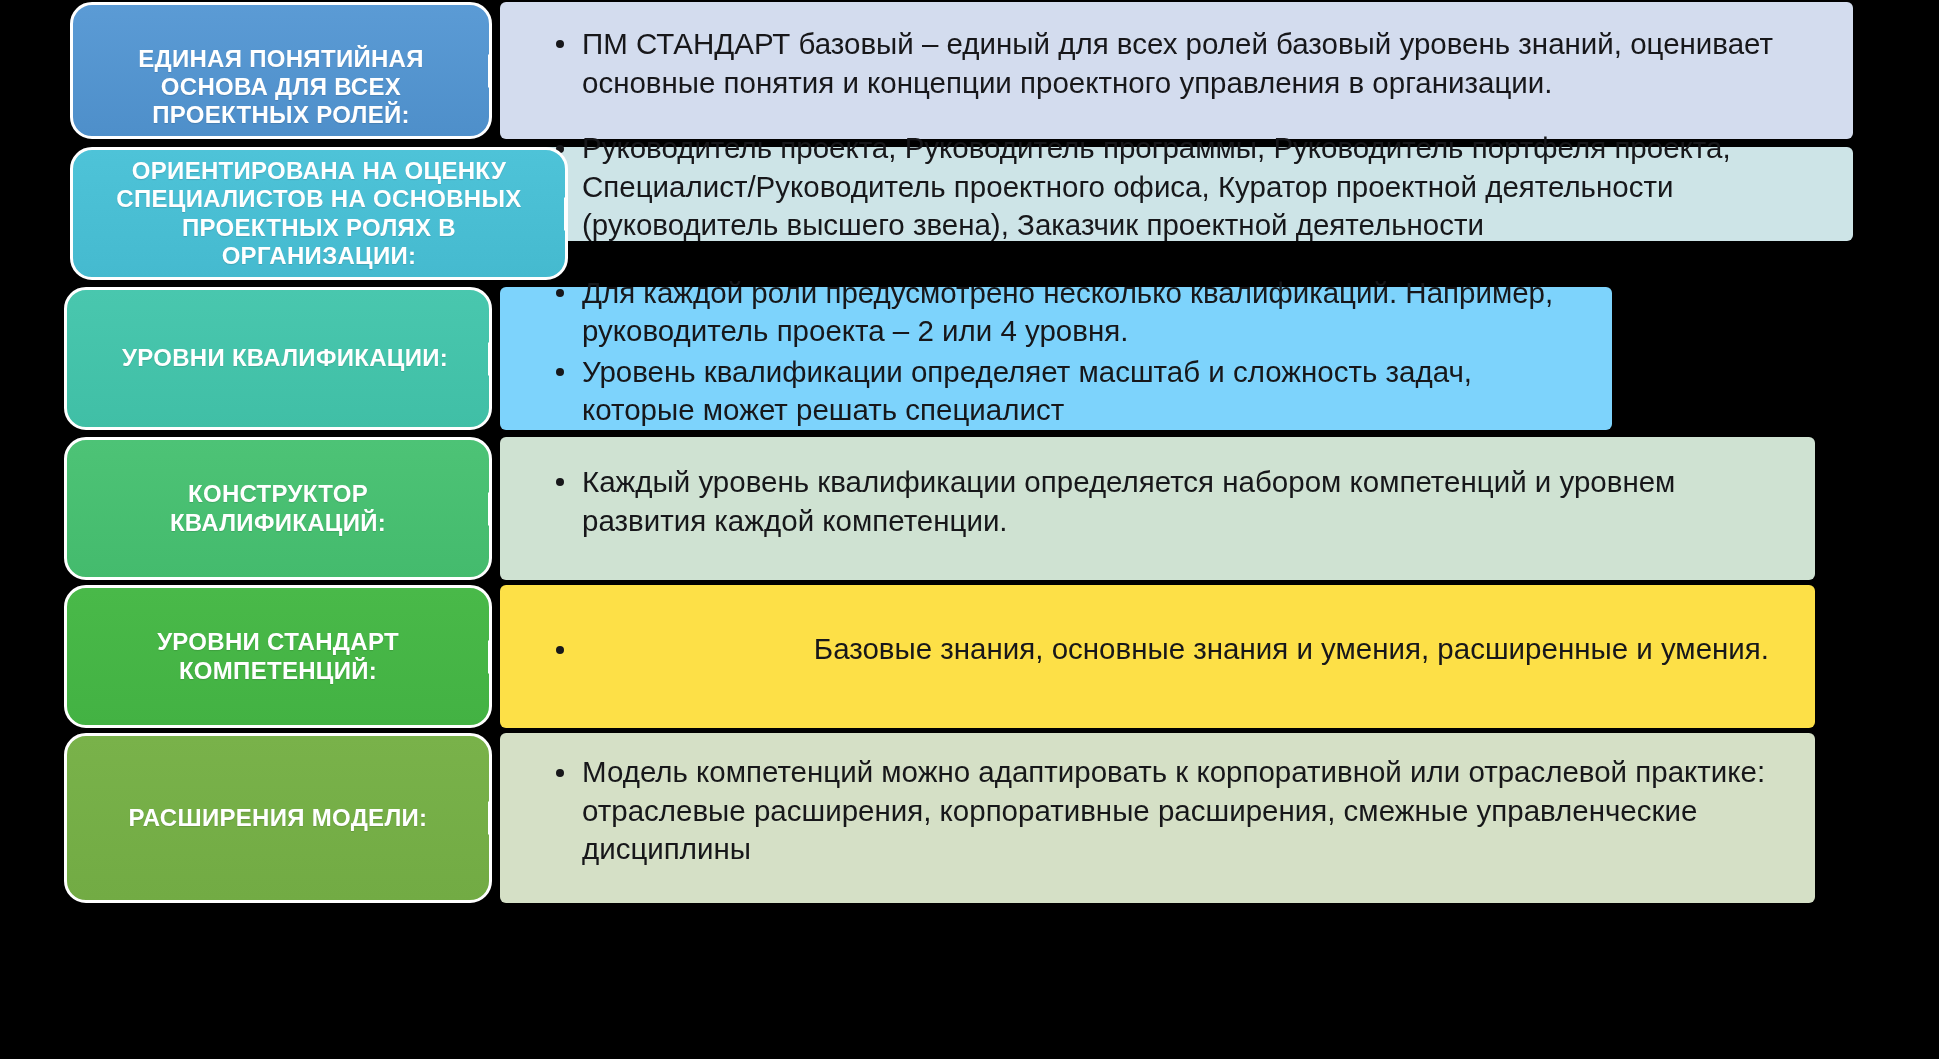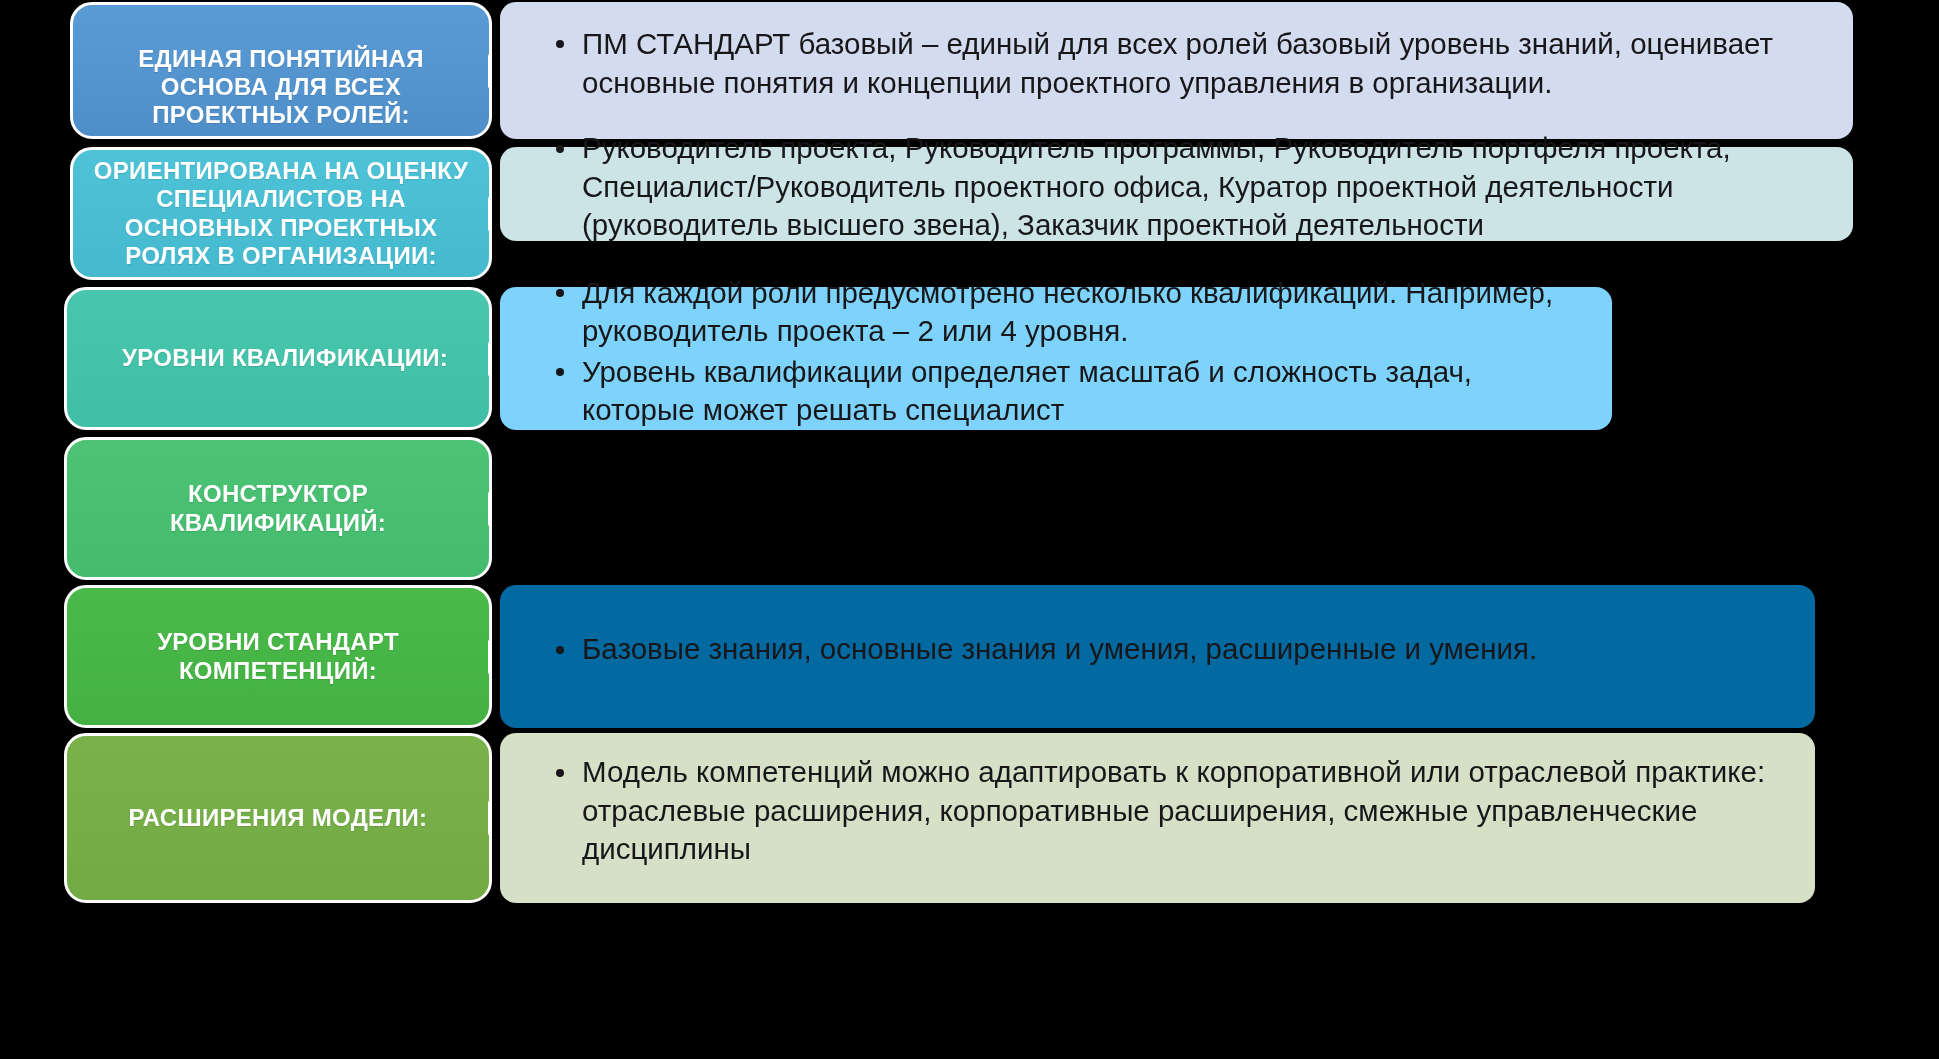--- a/index.html
+++ b/index.html
@@ -55,21 +55,21 @@
     height: 0;
     transform: translate(-1px, -50%);
     border-top: 17px solid transparent;
     border-bottom: 17px solid transparent;
     border-left: 16px solid #ffffff;
     z-index: 4;
   }
   .content-cell {
     position: relative;
     box-sizing: border-box;
-    border-radius: 16px;
+    border-radius: 6px;
     display: flex;
     flex-direction: column;
     justify-content: center;
     padding: 0 46px 14px 54px;
     z-index: 1;
   }
   .bullet-line {
     position: relative;
     color: #17171a;
     font-size: 29.5px;
@@ -98,43 +98,46 @@
       </div>
       <div class="label-cell" style="position: absolute; left: 70px; top: 0px; width: 422px; height: 137px; background: linear-gradient(rgb(91, 155, 213) 0%, rgb(78, 143, 202) 100%);">
         <span class="label-text" style="font-size: 24px; margin-top: 33px;">ЕДИНАЯ ПОНЯТИЙНАЯ ОСНОВА ДЛЯ ВСЕХ ПРОЕКТНЫХ РОЛЕЙ:</span>
         <span class="notch"></span>
       </div>
     </div>
     <div class="row" style="top: 147px; height: 133px; width: 1939px;">
       <div class="content-cell" style="position: absolute; left: 500px; top: 0px; width: 1353px; height: 94px; background: rgb(205, 228, 231);">
         <p class="bullet-line"><span class="dot"></span><span>Руководитель проекта, Руководитель программы, Руководитель портфеля проекта, Специалист/Руководитель проектного офиса, Куратор проектной деятельности (руководитель высшего звена), Заказчик проектной деятельности</span></p>
       </div>
-      <div class="label-cell" style="position: absolute; left: 70px; top: 0px; width: 422px; height: 133px; background: linear-gradient(rgb(78, 195, 216) 0%, rgb(69, 186, 207) 100%);">
+      <div class="label-cell" style="position: absolute; left: 70px; top: 0px; width: 498px; height: 133px; background: linear-gradient(rgb(78, 195, 216) 0%, rgb(69, 186, 207) 100%);">
         <span class="label-text" style="font-size: 24px;">ОРИЕНТИРОВАНА НА ОЦЕНКУ СПЕЦИАЛИСТОВ НА ОСНОВНЫХ ПРОЕКТНЫХ РОЛЯХ В ОРГАНИЗАЦИИ:</span>
         <span class="notch"></span>
       </div>
     </div>
     <div class="row" style="top: 287px; height: 143px; width: 1939px;">
       <div class="content-cell" style="position: absolute; left: 500px; top: 0px; width: 1112px; height: 143px; background: #7dd3fc;">
         <p class="bullet-line"><span class="dot"></span><span>Для каждой роли предусмотрено несколько квалификаций. Например, руководитель проекта – 2 или 4 уровня.</span></p>
         <p class="bullet-line"><span class="dot"></span><span>Уровень квалификации определяет масштаб и сложность задач, которые может решать специалист</span></p>
       </div>
       <div class="label-cell" style="position: absolute; left: 64px; top: 0px; width: 428px; height: 143px; background: linear-gradient(rgb(73, 199, 174) 0%, rgb(64, 191, 166) 100%); padding-left: 32px;">
         <span class="label-text" style="font-size: 24px;">УРОВНИ КВАЛИФИКАЦИИ:</span>
         <span class="notch"></span>
       </div>
     </div>
     <div class="row" style="top: 437px; height: 143px; width: 1939px;">
+      <div class="content-cell" style="position: absolute; left: 500px; top: 0px; width: 1315px; height: 143px; background: rgb(207, 226, 210);">
+        <p class="bullet-line"><span class="dot"></span><span>Каждый уровень квалификации определяется набором компетенций и уровнем развития каждой компетенции.</span></p>
+      </div>
       <div class="label-cell" style="position: absolute; left: 64px; top: 0px; width: 428px; height: 143px; background: linear-gradient(rgb(77, 195, 118) 0%, rgb(68, 187, 109) 100%);">
         <span class="label-text" style="font-size: 24px;">КОНСТРУКТОР КВАЛИФИКАЦИЙ:</span>
         <span class="notch"></span>
       </div>
     </div>
     <div class="row" style="top: 585px; height: 143px; width: 1939px;">
-      <div class="content-cell" style="position: absolute; left: 500px; top: 0px; width: 1315px; height: 143px; background: #0369a1;">
+      <div class="content-cell" style="position: absolute; left: 500px; top: 0px; width: 1315px; height: 143px; background: #fde047; text-align: right;">
         <p class="bullet-line"><span class="dot"></span><span>Базовые знания, основные знания и умения, расширенные и умения.</span></p>
       </div>
       <div class="label-cell" style="position: absolute; left: 64px; top: 0px; width: 428px; height: 143px; background: linear-gradient(rgb(73, 185, 73) 0%, rgb(67, 178, 67) 100%);">
         <span class="label-text" style="font-size: 24px;">УРОВНИ СТАНДАРТ КОМПЕТЕНЦИЙ:</span>
         <span class="notch"></span>
       </div>
     </div>
     <div class="row" style="top: 733px; height: 170px; width: 1830px;">
       <div class="content-cell" style="position: absolute; left: 500px; top: 0px; width: 1315px; height: 170px; background: rgb(213, 224, 198);">
         <p class="bullet-line"><span class="dot"></span><span>Модель компетенций можно адаптировать к корпоративной или отраслевой практике: отраслевые расширения, корпоративные расширения, смежные управленческие дисциплины</span></p>

